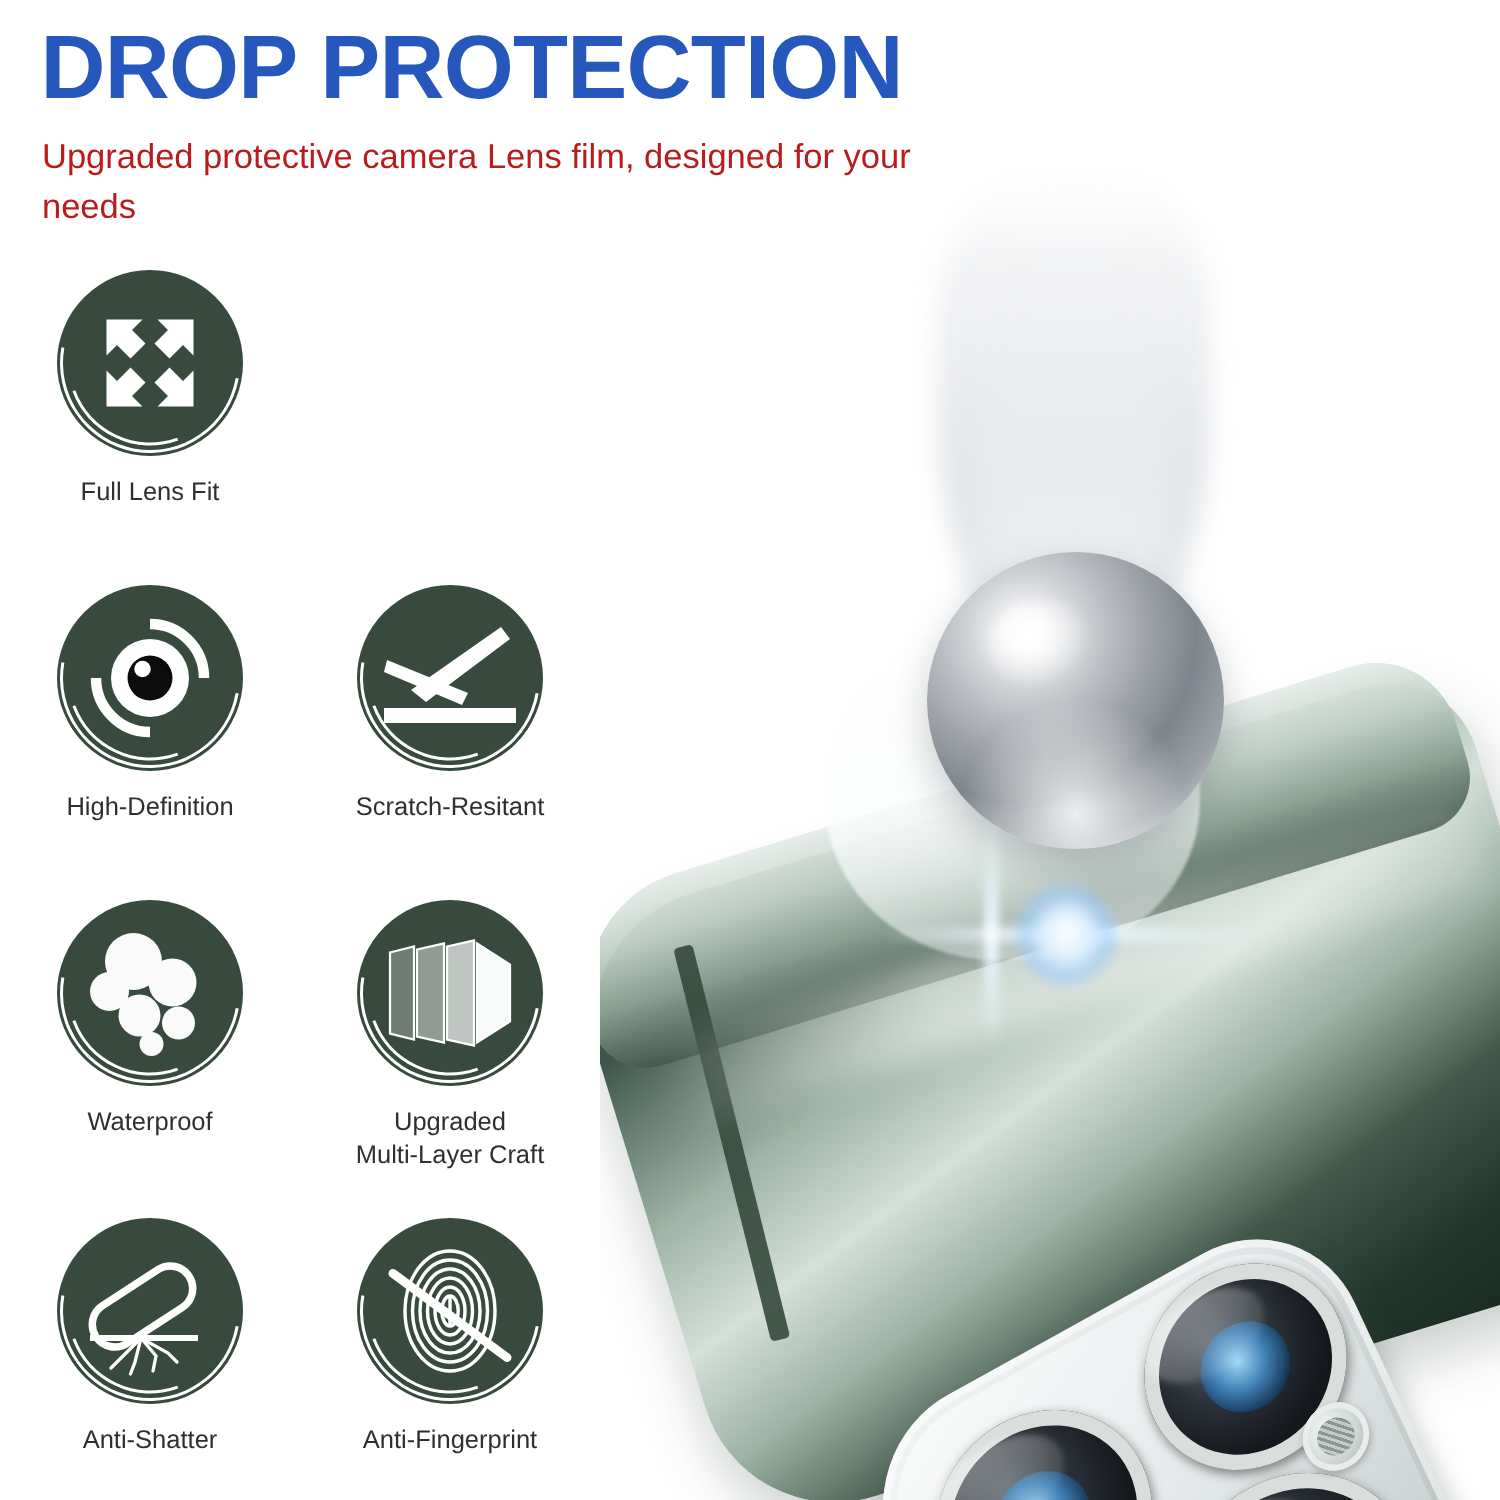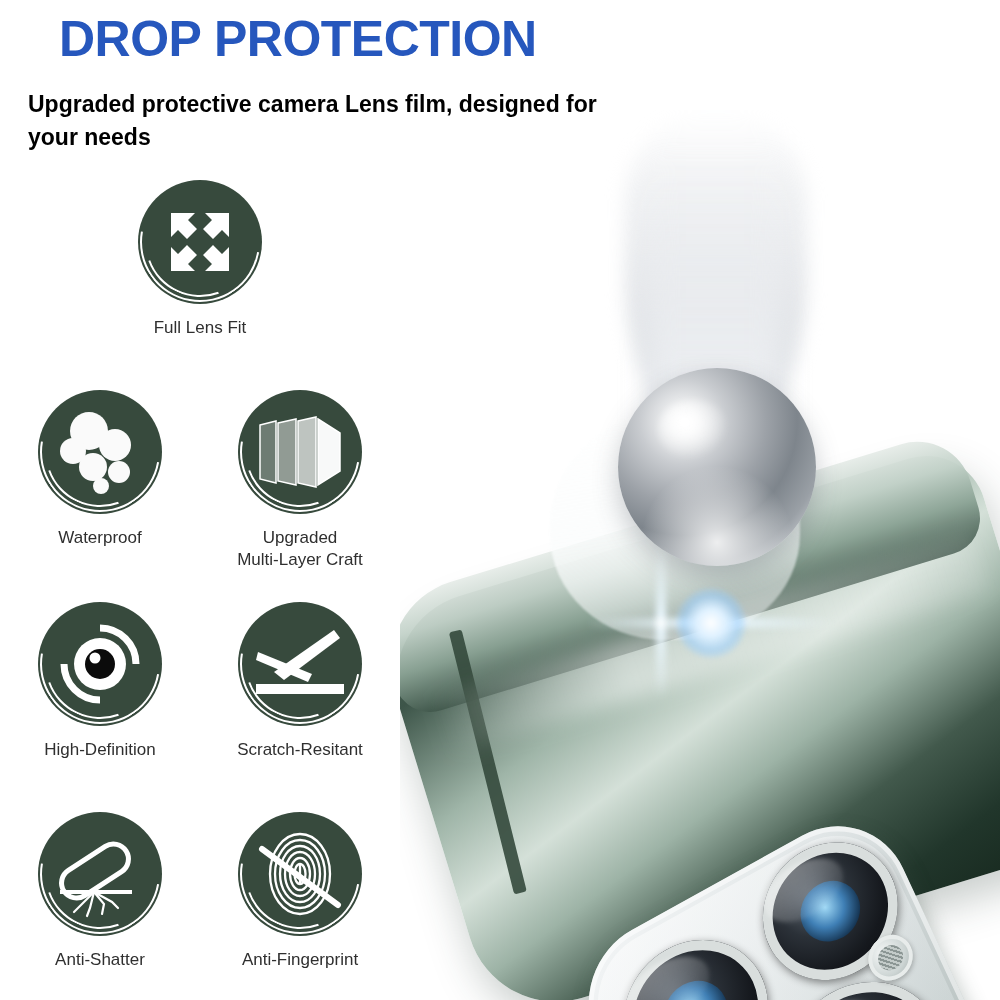--- a/index.html
+++ b/index.html
@@ -8,34 +8,34 @@
     background:#ffffff;
     font-family:"Liberation Sans", sans-serif;
     position:relative;
     overflow:hidden;
   }
   .page { position:relative; width:1000px; height:1000px; background:#fff; }
 
   
   .headline {
     position:absolute; left:27px; top:13px;
-    font-size:50px; font-weight:bold; letter-spacing:-0.5px;
-    color:#2657bd; line-height:1.05; white-space:nowrap;margin-left:32px;
+    font-size:60px; font-weight:bold; letter-spacing:-0.5px;
+    color:#2657bd; line-height:1.05; white-space:nowrap;
   }
   .subhead {
     position:absolute; left:28px; top:88px; width:600px;
-    font-size:23px; color:#000000; line-height:1.42; font-weight:700;
+    font-size:23px; color:#b91c1c; line-height:1.42; font-weight:400;
   }
 
   
   .features {
     position:absolute; left:0px; top:180px;
     width:400px;
   }
-  .feat-row { display:flex;justify-content:center; }
+  .feat-row { display:flex; }
   .feat {
     width:200px; height:210px;
     display:flex; flex-direction:column; align-items:center;
   }
   .feat-row.r3 .feat { height:212px; }
   .circle {
     width:124px; height:124px; border-radius:50%;
     background:#374a3d; position:relative; flex:none;
   }
   
@@ -234,20 +234,53 @@
                 <path d="M68 68 L44 68 L51 61 L42 52 L52 42 L61 51 L68 44 Z"></path>
               </g>
             </svg>
           </div>
         </div>
         <div class="caption">Full Lens Fit</div>
       </div>
 
     </div>
 
+    <div class="feat-row r2">
+
+      <div class="feat">
+        <div class="circle">
+          <div class="glyph">
+            <svg width="96" height="96" viewBox="0 0 96 96">
+              <circle cx="48" cy="48" r="26" fill="#fff"></circle>
+              <circle cx="48" cy="48" r="15" fill="#0b0b0b"></circle>
+              <circle cx="43" cy="42" r="5.5" fill="#fff"></circle>
+              <path d="M48 12 A36 36 0 0 1 84 48" fill="none" stroke="#fff" stroke-width="7"></path>
+              <path d="M12 48 A36 36 0 0 0 48 84" fill="none" stroke="#fff" stroke-width="7"></path>
+            </svg>
+          </div>
+        </div>
+        <div class="caption">High-Definition</div>
+      </div>
+
+      <div class="feat">
+        <div class="circle">
+          <div class="glyph">
+            <svg width="92" height="80" viewBox="0 0 92 80">
+              <g fill="#fff">
+                <path d="M80 6 L86 14 L30 56 L20 48 Z"></path>
+                <path d="M4 28 L58 50 L54 58 L2 36 Z"></path>
+                <path d="M2 60 L90 60 L90 70 L2 70 Z"></path>
+              </g>
+            </svg>
+          </div>
+        </div>
+        <div class="caption">Scratch-Resitant</div>
+      </div>
+    </div>
+
     <div class="feat-row r3">
 
       <div class="feat">
         <div class="circle">
           <div class="glyph">
             <svg width="90" height="90" viewBox="0 0 90 90">
               <g fill="#fafafa">
                 <circle cx="34" cy="24" r="19"></circle>
                 <circle cx="60" cy="38" r="16"></circle>
                 <circle cx="18" cy="44" r="13"></circle>
@@ -269,53 +302,20 @@
                 <path d="M6 14 L22 10 L22 72 L6 68 Z" fill="#ffffff" fill-opacity="0.28"></path>
                 <path d="M24 12 L42 8 L42 74 L24 70 Z" fill="#ffffff" fill-opacity="0.45"></path>
                 <path d="M44 10 L62 6 L62 76 L44 72 Z" fill="#ffffff" fill-opacity="0.68"></path>
                 <path d="M64 8 L86 22 L86 60 L64 74 Z" fill="#ffffff" fill-opacity="0.97"></path>
               </g>
             </svg>
           </div>
         </div>
         <div class="caption">Upgraded
 Multi-Layer Craft</div>
-      </div>
-    </div>
-
-    <div class="feat-row r2">
-
-      <div class="feat">
-        <div class="circle">
-          <div class="glyph">
-            <svg width="96" height="96" viewBox="0 0 96 96">
-              <circle cx="48" cy="48" r="26" fill="#fff"></circle>
-              <circle cx="48" cy="48" r="15" fill="#0b0b0b"></circle>
-              <circle cx="43" cy="42" r="5.5" fill="#fff"></circle>
-              <path d="M48 12 A36 36 0 0 1 84 48" fill="none" stroke="#fff" stroke-width="7"></path>
-              <path d="M12 48 A36 36 0 0 0 48 84" fill="none" stroke="#fff" stroke-width="7"></path>
-            </svg>
-          </div>
-        </div>
-        <div class="caption">High-Definition</div>
-      </div>
-
-      <div class="feat">
-        <div class="circle">
-          <div class="glyph">
-            <svg width="92" height="80" viewBox="0 0 92 80">
-              <g fill="#fff">
-                <path d="M80 6 L86 14 L30 56 L20 48 Z"></path>
-                <path d="M4 28 L58 50 L54 58 L2 36 Z"></path>
-                <path d="M2 60 L90 60 L90 70 L2 70 Z"></path>
-              </g>
-            </svg>
-          </div>
-        </div>
-        <div class="caption">Scratch-Resitant</div>
       </div>
     </div>
 
     <div class="feat-row r4">
 
       <div class="feat">
         <div class="circle">
           <div class="glyph">
             <svg width="92" height="88" viewBox="0 0 92 88">
               <g fill="none" stroke="#fff" stroke-width="5" stroke-linejoin="round" stroke-linecap="round">

